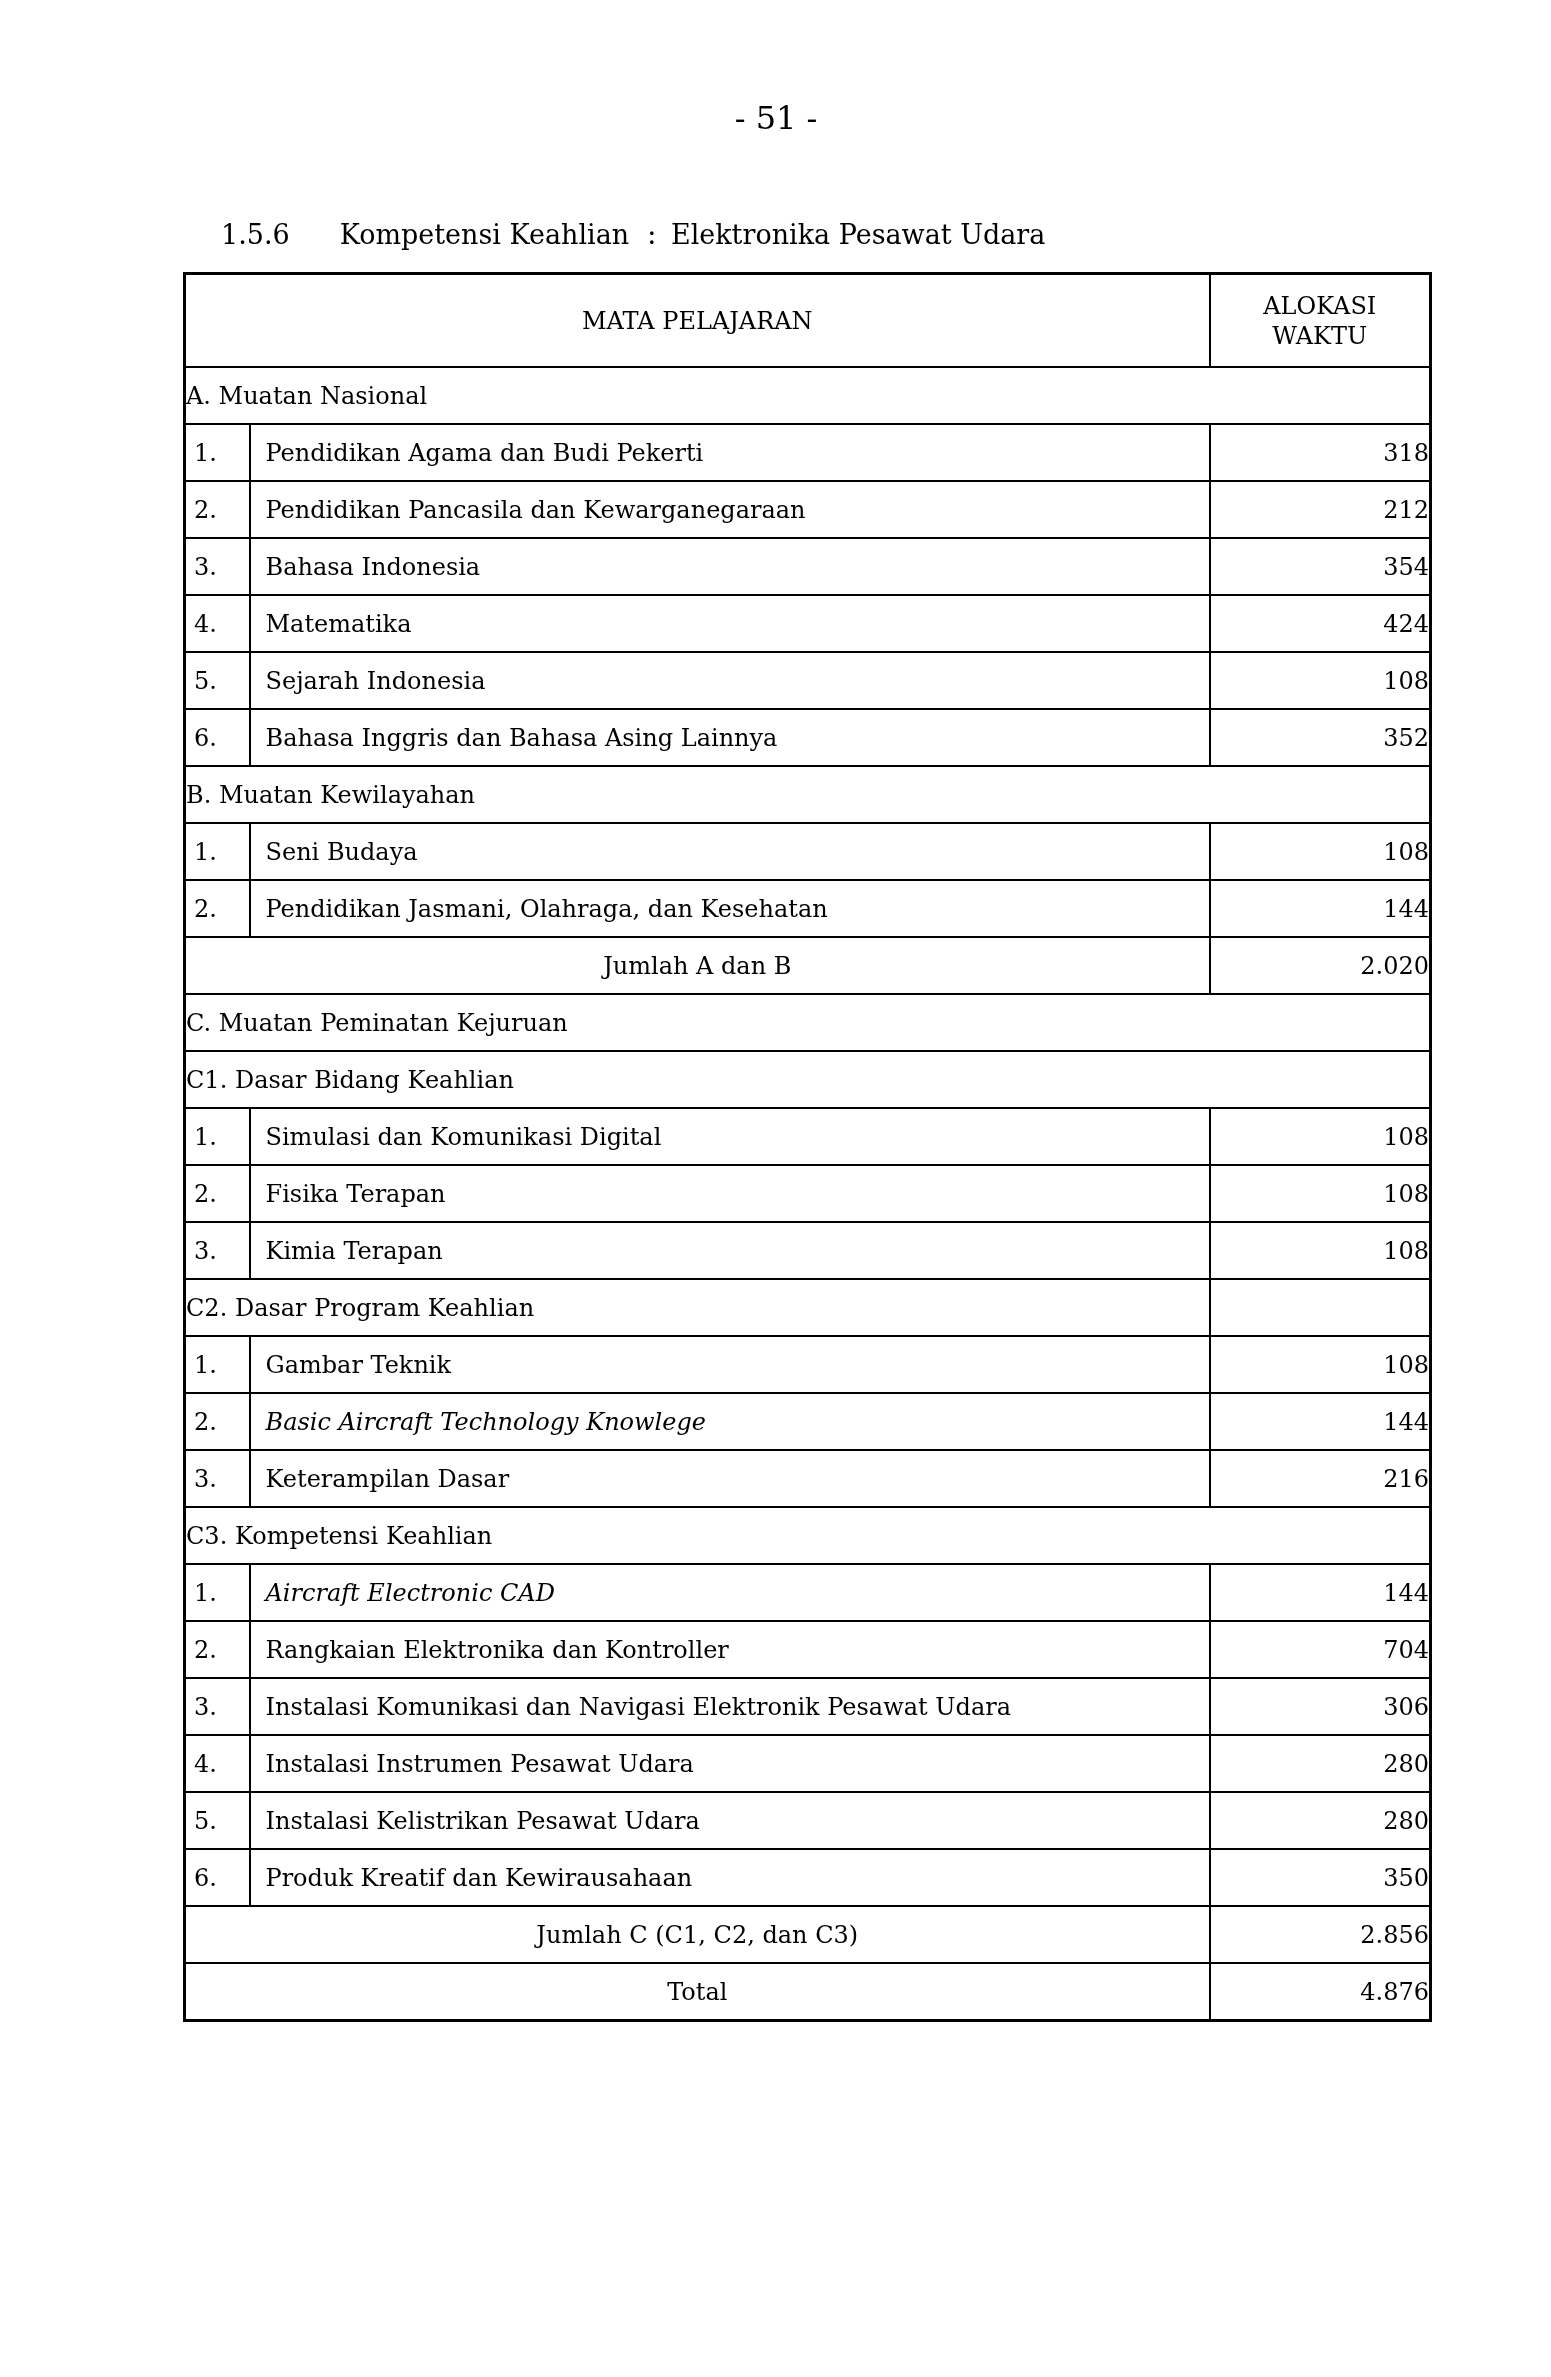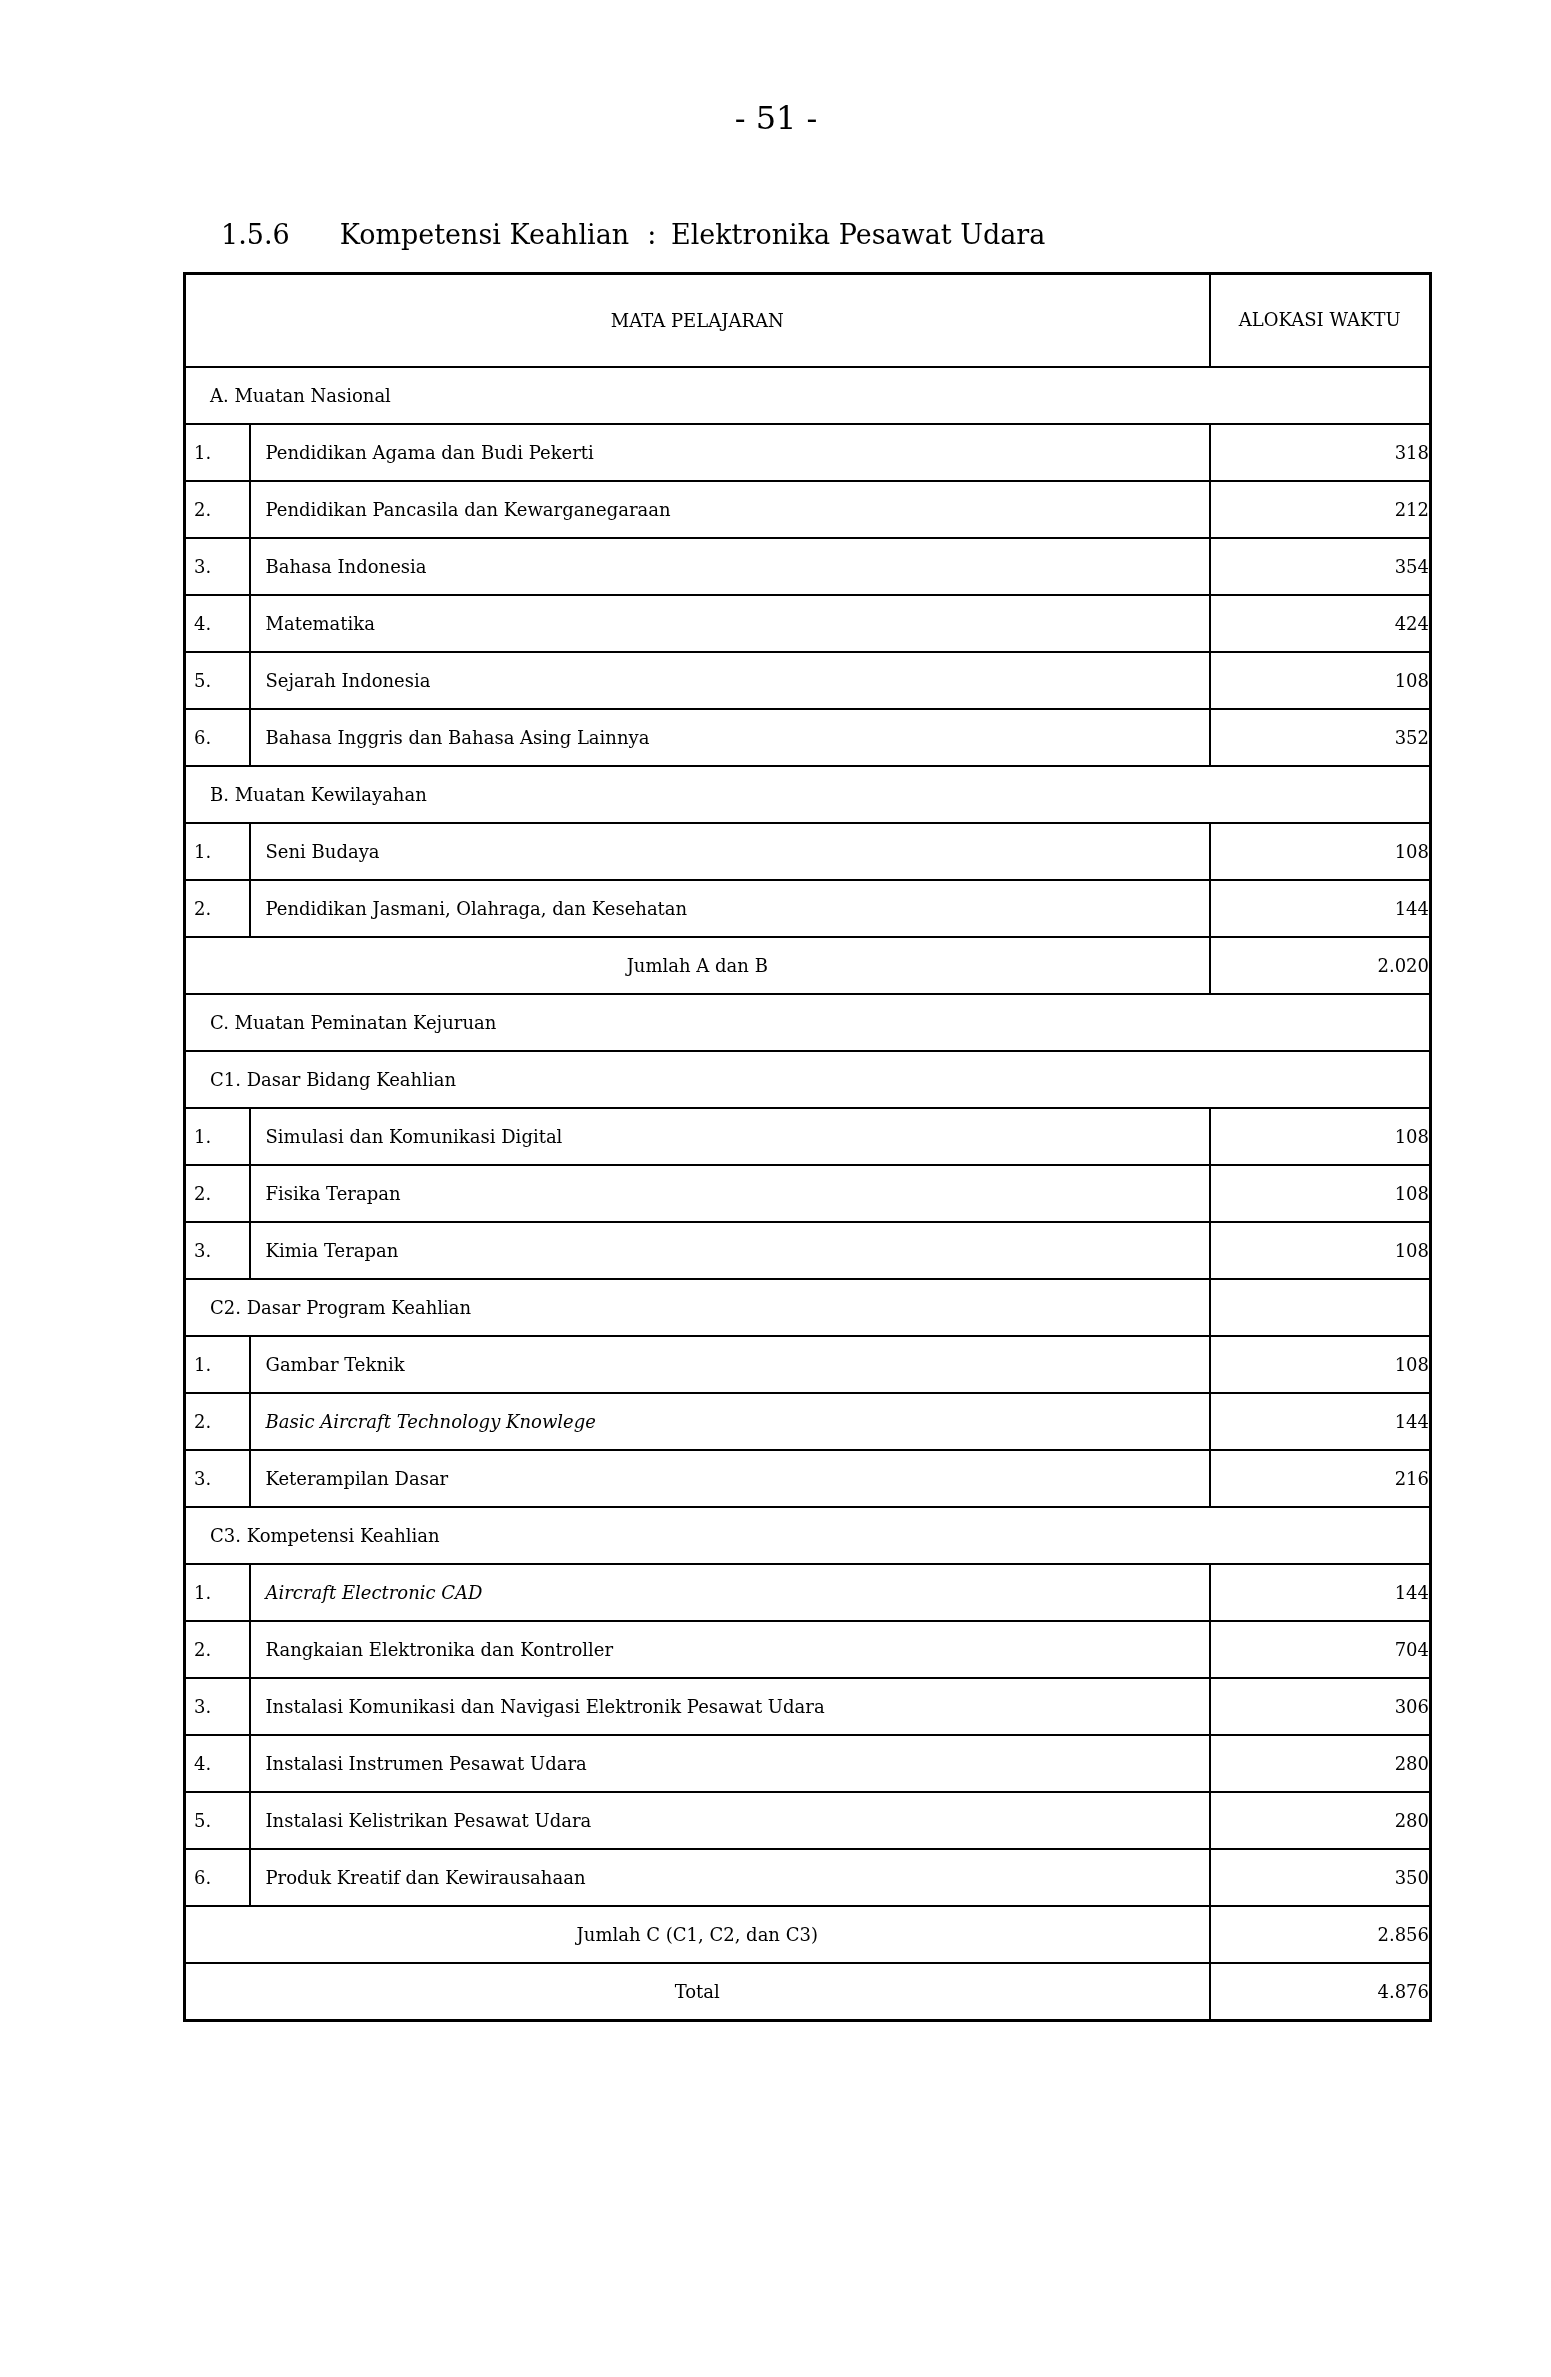--- a/index.html
+++ b/index.html
@@ -17,39 +17,39 @@
   .doc-heading {
     position: absolute; top: 219px; left: 201px;
     font-size: 27px; white-space: nowrap; margin-left: 20px;
   }
   .doc-heading .idx { display: inline-block; margin-right: 50px; }
   .doc-heading .sep { display: inline-block; margin-left: 18px; margin-right: 14.6px; }
   table.curriculum {
     position: absolute; left: 183px; top: 272px;
     width: 1246px;
     border-collapse: collapse; table-layout: fixed;
-    font-size: 18px;
+    font-size: 24px;
     border: 3.7px solid #000;
   }
   col.c-no { width: 65px; }
   col.c-name { width: 960px; }
   col.c-val { width: 221px; }
   td {
     border: 2.4px solid #000;
     height: 55px;
     vertical-align: middle;
     padding: 0;
     overflow: hidden;
   }
   tr.header-row td { height: 91px; text-align: center; }
   td.alokasi-h { line-height: 1.25; padding: 0 23px; }
   td.no-cell { padding-left: 8px; }
   td.name-cell { padding-left: 15px; }
   td.val-cell { text-align: right; }
-  td.section-cell { padding-left: 24px; }
+  td.section-cell { padding-left: 0; }
   td.center-cell { text-align: center; margin-left: 46px; }
   .italic { font-style: italic; }
 </style>
 </head>
 <body>
 
 <div class="page-number">- 51 -</div>
 
 <div class="doc-heading">
   <span class="idx">1.5.6</span><span>Kompetensi Keahlian</span><span class="sep">:</span><span>Elektronika Pesawat Udara</span>

